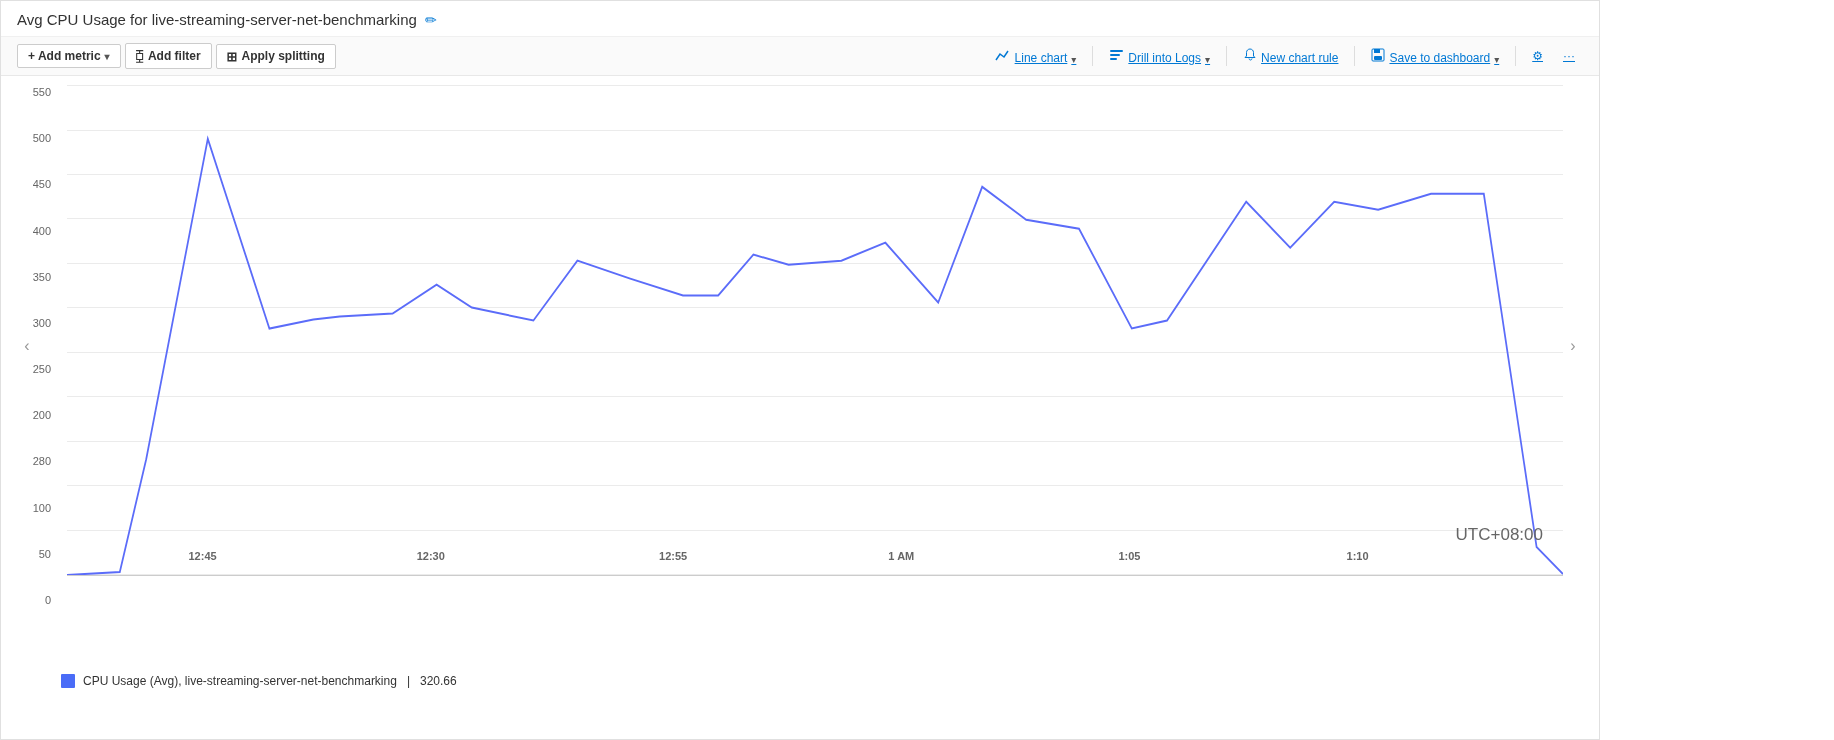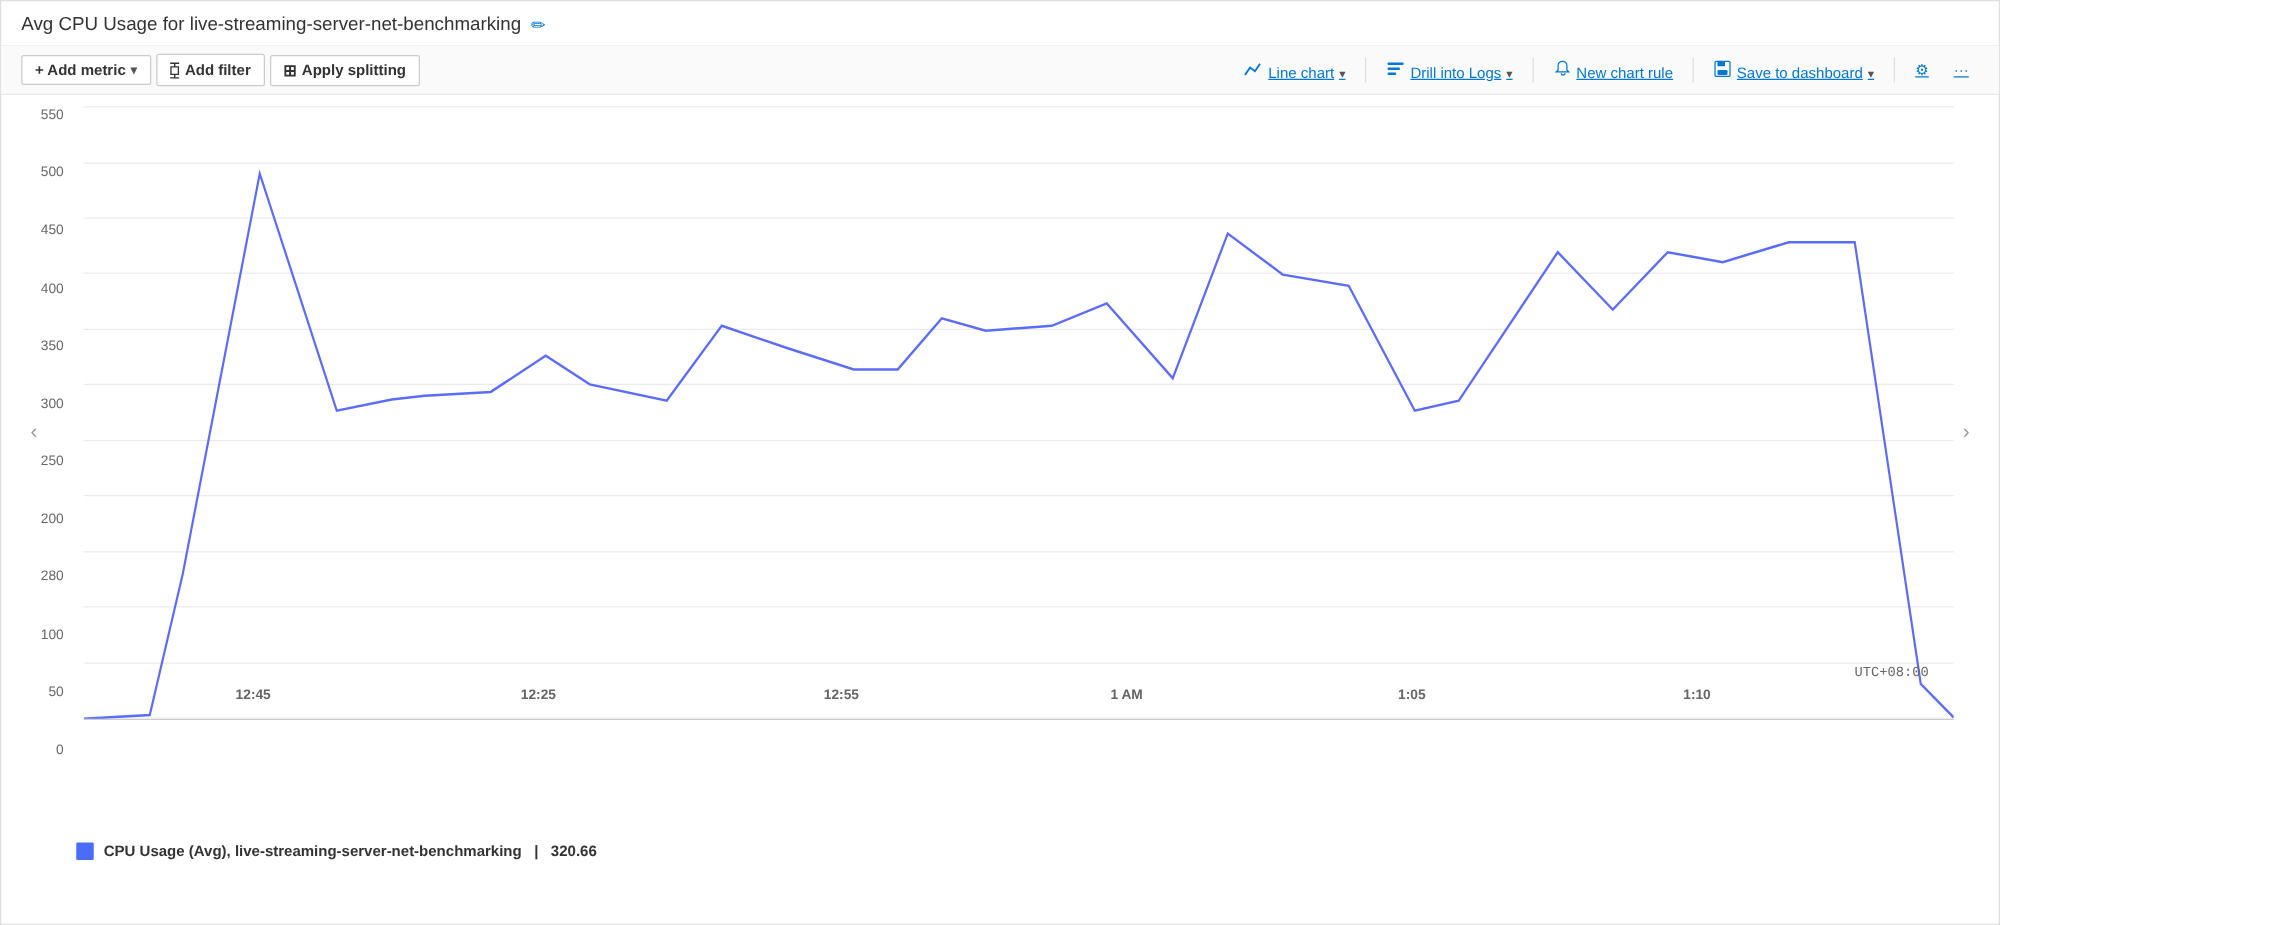--- a/index.html
+++ b/index.html
@@ -90,25 +90,25 @@
       cursor: pointer; color: #999; font-size: 16px; z-index: 10;
     }
     .nav-arrow-left { left: 0; }
     .nav-arrow-right { right: 0; }
     
     
     .legend-row {
       display: flex; align-items: center; gap: 8px; padding: 8px 16px 12px 60px;
     }
     .legend-box { width: 14px; height: 14px; background: #4a6cf7; border-radius: 1px; flex-shrink: 0; }
-    .legend-text { font-size: 12px; color: #333; font-weight: bold; }
+    .legend-text { font-size: 12px; color: #333; }
     
     
     .utc-label {
-      position: absolute; bottom: 30px; right: 20px; font-size: 11px; color: #666; font-family: Liberation Mono, monospace;
+      position: absolute; bottom: 30px; right: 20px; font-size: 17px; color: #666;
     }
   </style>
 </head>
 <body>
 
 <div class="page-container">
 
   <div class="title-row">
     <span class="title-text">Avg CPU Usage for live-streaming-server-net-benchmarking</span>
     <span class="edit-icon" title="Edit">✏</span>
@@ -254,21 +254,21 @@
               1490,124
               1550,108
               1610,108
               1670,462
               1700,489
             "></polyline>
         </svg>
 
         <div class="x-axis">
           <span class="x-label" style="left:6%">12:45</span>
-          <span class="x-label" style="left:22%">12:25</span>
+          <span class="x-label" style="left:22%">12:30</span>
           <span class="x-label" style="left:39%">12:55</span>
           <span class="x-label" style="left:55%">1 AM</span>
           <span class="x-label" style="left:71%">1:05</span>
           <span class="x-label" style="left:87%">1:10</span>
         </div>
 
         <span class="utc-label">UTC+08:00</span>
       </div>
 
     </div>

